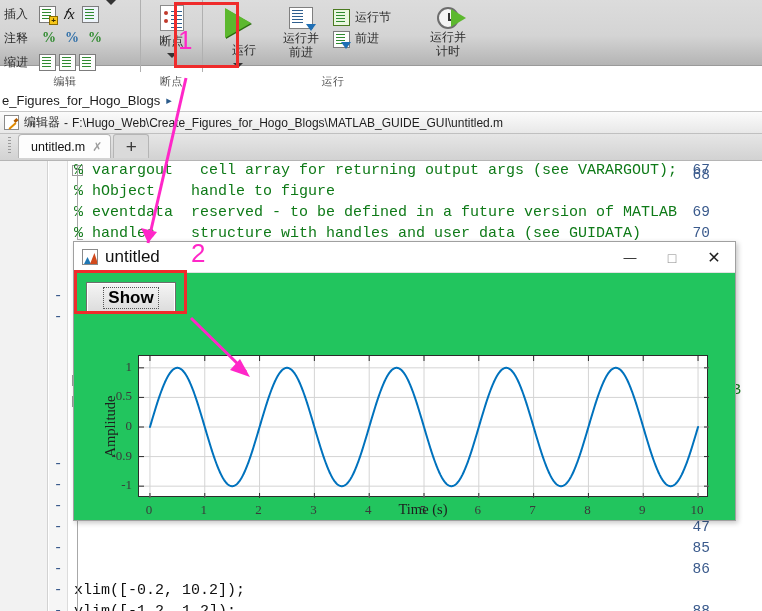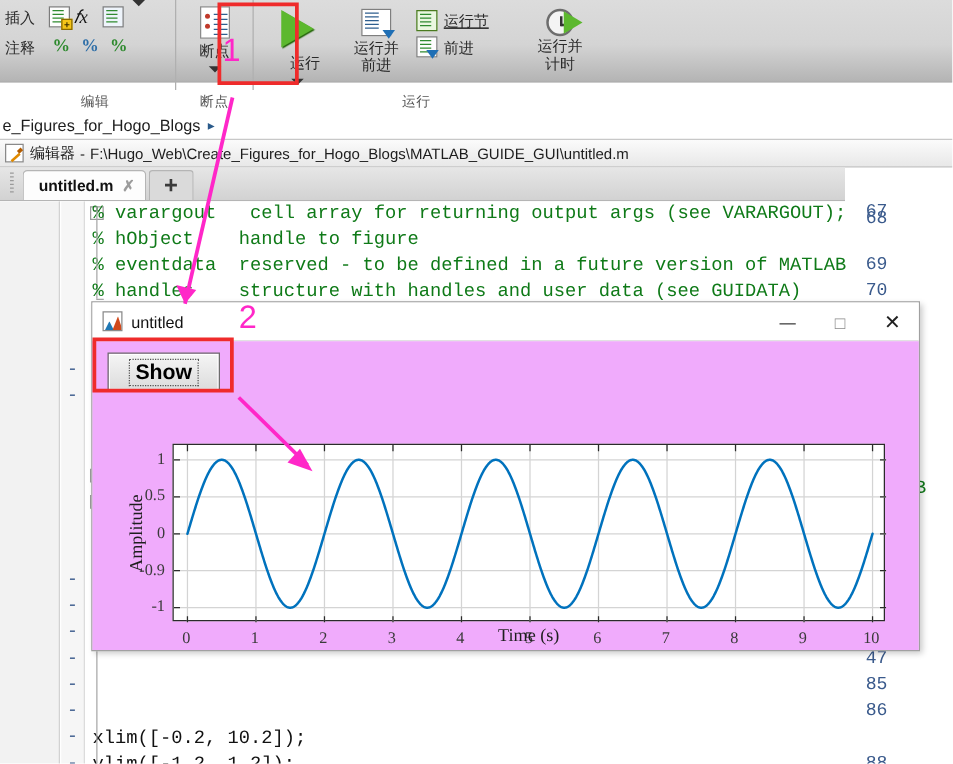--- a/index.html
+++ b/index.html
@@ -131,23 +131,23 @@
     content:"";position:absolute;left:3px;top:9px;width:9px;height:2px;background:#e08a00;
     transform:rotate(-42deg);
   }
   .pencil-ic::before{
     content:"";position:absolute;left:9px;top:3px;width:4px;height:3px;background:#b35c00;
     transform:rotate(-42deg);
   }
 
   
   .tabstrip {
-    position:absolute; left:0; top:134px; width:676px; height:27px;
+    position:absolute; left:0; top:134px; width:762px; height:27px;
     background: linear-gradient(to bottom,#e6e6e6,#d2d2d2);
-    border-bottom:1px solid #b5b5b5; display:flex; align-items:flex-end;font-weight:bold;
+    border-bottom:1px solid #b5b5b5; display:flex; align-items:flex-start;
   }
   .gripper { width:12px; height:24px; margin:0 2px 1px 4px; position:relative; }
   .gripper::before{
     content:"";position:absolute;left:4px;top:3px;width:3px;height:1px;background:#9a9a9a;
     box-shadow:0 3px 0 #9a9a9a,0 6px 0 #9a9a9a,0 9px 0 #9a9a9a,0 12px 0 #9a9a9a,0 15px 0 #9a9a9a;
   }
   .etab {
     height:24px; background:#fdfdfd; border:1px solid #b5b5b5; border-bottom:none;
     border-radius:4px 4px 0 0; display:flex; align-items:center; gap:7px;
     padding:0 8px 0 12px; font-size:12.5px; color:#111;
@@ -211,27 +211,27 @@
     margin-right:7px; flex:none; overflow:hidden;
   }
   .mlicon::before{
     content:"";position:absolute;left:1px;top:7px;width:7px;height:7px;
     background:#1f77b4; clip-path: polygon(0 100%, 50% 0, 100% 100%);
   }
   .mlicon::after{
     content:"";position:absolute;left:7px;top:3px;width:8px;height:11px;
     background:#d1491c; clip-path: polygon(0 100%, 55% 0, 100% 100%);
   }
-  .figtitle-txt { font-size:13px; color:#111; }
+  .figtitle-txt { font-size:17px; color:#111; }
   .wbtns { position:absolute; right:0; top:0; height:31px; display:flex; }
   .wbtn {
     width:42px; height:31px; display:flex; align-items:center; justify-content:center;
     color:#202020;
   }
-  .figbody { position:relative; height:247px; background:#f0abfc; }
+  .figbody { position:relative; height:247px; background:#22c55e; }
 
   .showbtn {
     position:absolute; left:12px; top:9px; width:90px; height:31px;
     background: linear-gradient(to bottom,#f5f5f5,#dcdcdc);
     border:1px solid #6d6d6d; box-shadow: inset 0 0 0 1px #ffffff;
     font-family:"Liberation Sans", sans-serif; font-size:17px; font-weight:bold;
     color:#000; display:flex; align-items:center; justify-content:center;
   }
   .showbtn span { border:1px dotted #555; padding:0 4px; }
 
@@ -266,35 +266,41 @@
 
 <div id="app">
 
   <div class="ribbon">
     <div class="ribbon-groups">
 
       <div class="rgroup" style="width:140px;">
         <div class="grow" style="margin-top:1px;">
           <span class="ic-lbl" style="width:32px;">插入</span>
           <span class="ic"><span class="gbox"><span class="gplus">+</span></span></span>
-          <span class="ic fxg" style="width:20px;">𝑓x</span>
+          <span class="ic fxg" style="width:20px;text-align:center;">𝑓x</span>
           <span class="ic">
             <span class="gbox" style="background:#eef4fb;"></span>
           </span>
           <span class="ic" style="margin-left:4px;">
             <span class="dropcaret"></span>
           </span>
         </div>
         <div class="grow">
           <span class="ic-lbl" style="width:32px;">注释</span>
           <span class="ic pct" style="width:20px;text-align:center;">%</span>
           <span class="ic pct" style="width:20px;text-align:center;color:#2f6fa8;">%</span>
           <span class="ic pct" style="width:20px;text-align:center;">%</span>
         </div>
-        <div class="glabel" style="left:31px;width:90px;">编辑</div>
+        <div class="grow">
+          <span class="ic-lbl" style="width:32px;">缩进</span>
+          <span class="ic"><span class="gbox"></span></span>
+          <span class="ic"><span class="gbox"></span></span>
+          <span class="ic"><span class="gbox"></span></span>
+        </div>
+        <div class="glabel" style="left:20px;width:90px;">编辑</div>
       </div>
 
       <div class="rgroup" style="width:62px;">
         <div style="display:flex;flex-direction:column;align-items:center;padding-top:4px;">
           <span class="bp-icon">
             <i></i>
               <i></i>
               <b></b>
               <b></b>
               <b></b>
@@ -318,21 +324,21 @@
 
           <div style="width:60px;display:flex;flex-direction:column;align-items:center;">
             <span class="docpad" style="margin-top:2px;width:24px;height:22px;">
               <span class="bluearrow"></span>
             </span>
             <span class="ic-lbl" style="margin-top:2px;text-align:center;line-height:14px;white-space:pre-line;">运行并
 前进</span>
           </div>
 
           <div style="width:84px;display:flex;flex-direction:column;gap:3px;padding-top:3px;">
-            <div style="display:flex;align-items:flex-end;gap:5px;text-decoration:underline;">
+            <div style="display:flex;align-items:flex-end;gap:5px;">
               <span class="ic">
                 <span class="gbox" style="border-color:#4a7a20;background:#eaf7e0;"></span>
               </span>
               <span class="ic-lbl">运行节</span>
             </div>
             <div style="display:flex;align-items:center;gap:5px;">
               <span class="ic">
                 <span class="gbox"><span class="bluearrow" style="right:-2px;bottom:-2px;"></span></span>
               </span>
               <span class="ic-lbl">前进</span>

